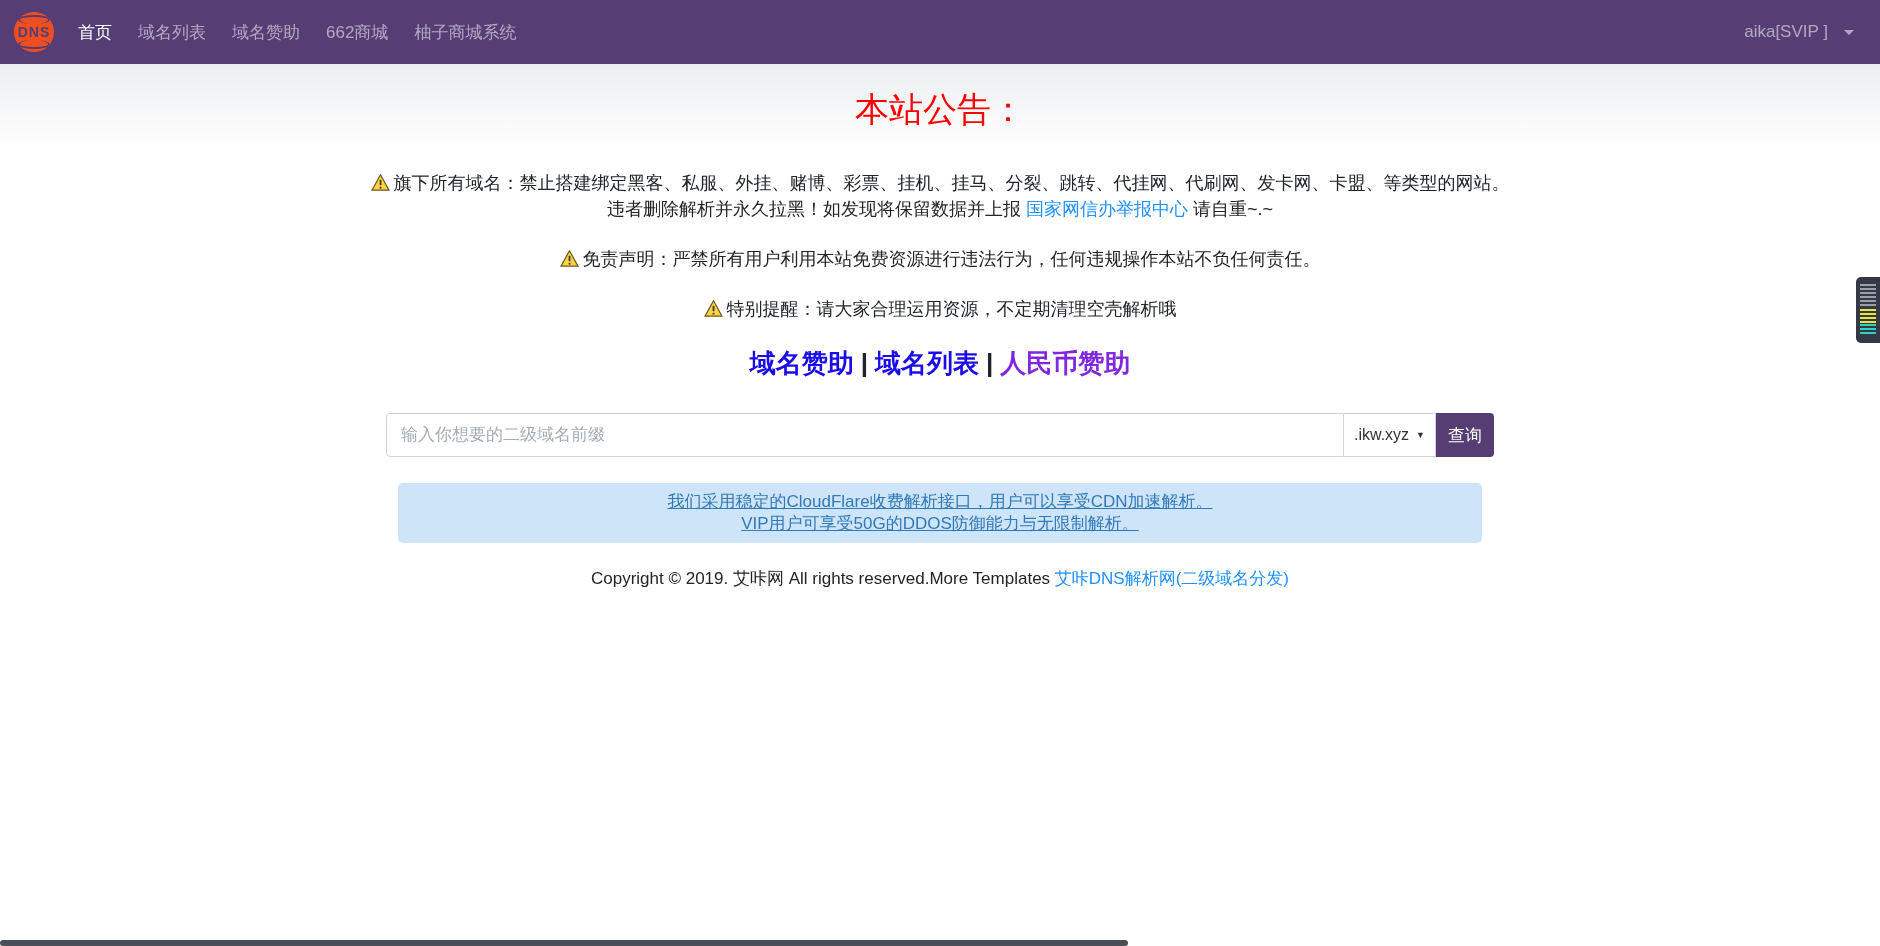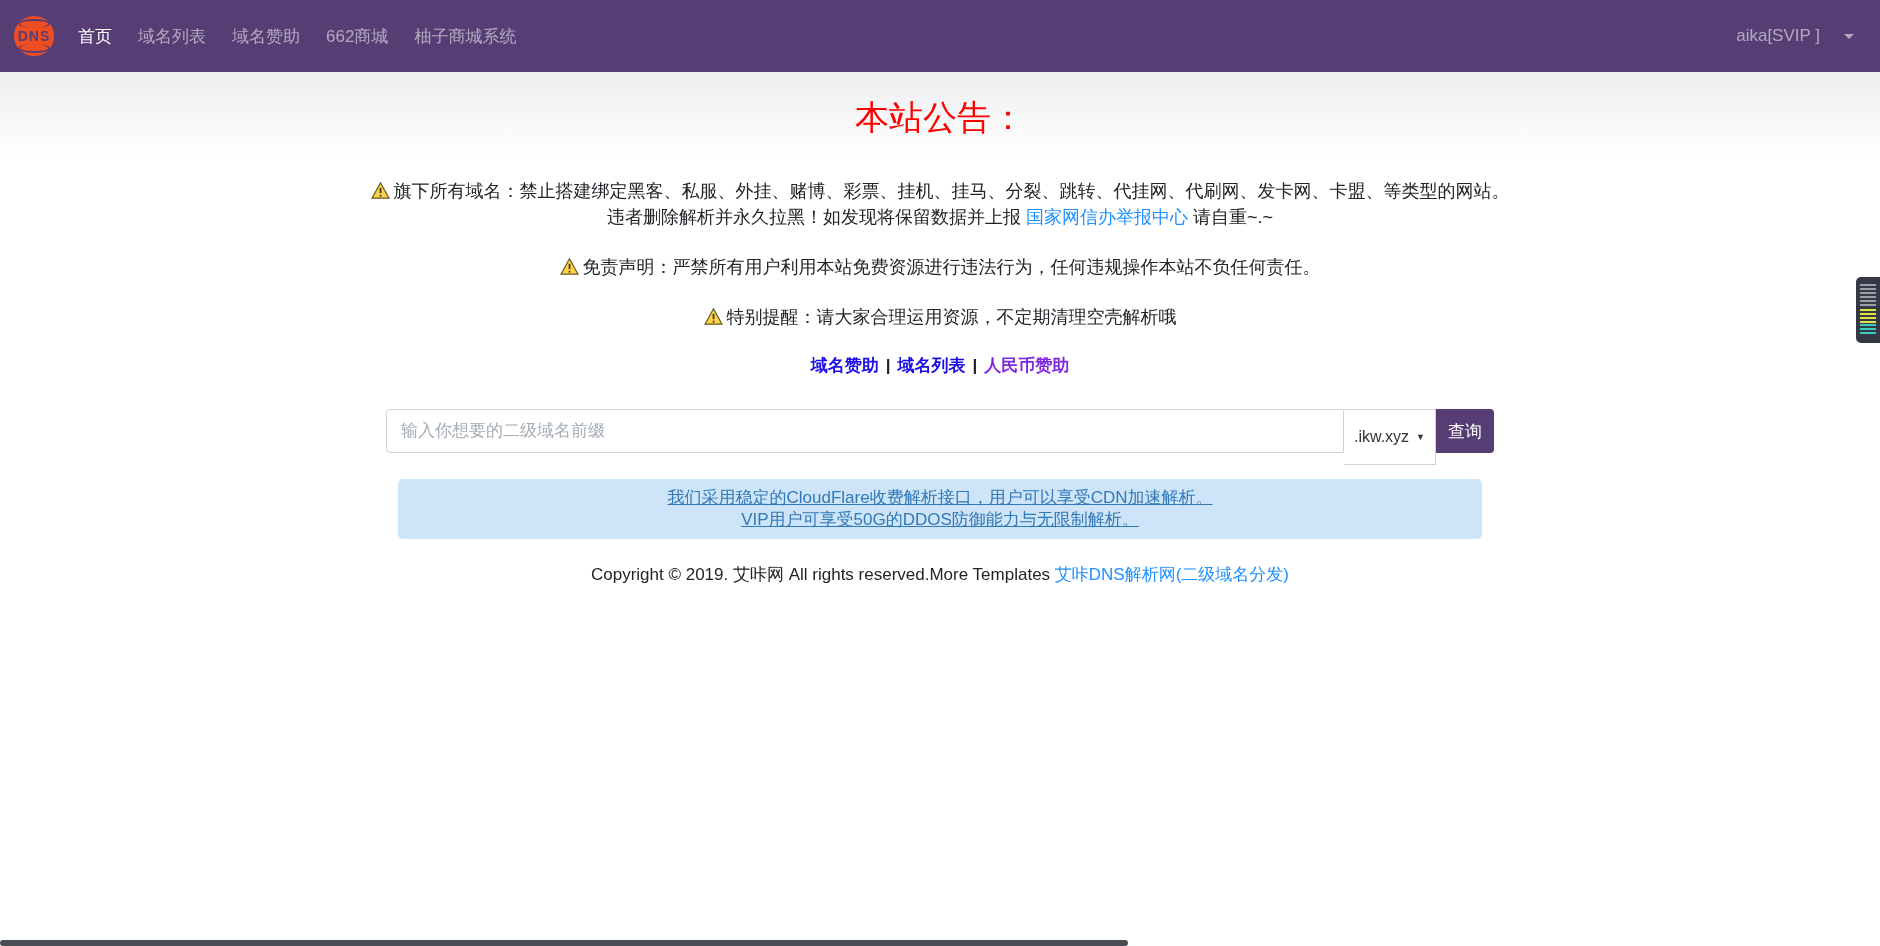--- a/index.html
+++ b/index.html
@@ -6,21 +6,21 @@
   html, body {
     margin: 0; padding: 0;
     width: 1880px; height: 946px;
     overflow: hidden;
     background: #ffffff;
     font-family: "Liberation Sans", "DejaVu Sans", sans-serif;
   }
 
   
   .navbar {
-    height: 72px;
+    height: 64px;
     background: #563d73;
     display: flex;
     align-items: center;
     padding: 0 26px 0 14px;
   }
   .brand { display: flex; align-items: center; margin-right: 14px; cursor: pointer; }
   .logo-circle {
     width: 40px; height: 40px;
     border-radius: 50%;
     background: #ef4e23;
@@ -47,21 +47,21 @@
     font-size: 17px;
     text-decoration: none;
     cursor: pointer;
     white-space: nowrap;
   }
   .nav-link.active { color: #ffffff; }
   .nav-user {
     margin-left: auto;
     color: rgba(255,255,255,0.55);
     font-size: 17px;
-    display: flex; align-items: center; gap: 24px;
+    display: flex; align-items: center; gap: 16px;
     cursor: pointer;
   }
   .caret {
     width: 0; height: 0;
     border-left: 5px solid transparent;
     border-right: 5px solid transparent;
     border-top: 5px solid rgba(255,255,255,0.55);
     display: inline-block;
   }
 
@@ -93,21 +93,21 @@
   .qq-notice {
     color: #ff8000;
     font-size: 23px;
     margin-top: 26px;
     font-weight: 400;
   }
   .qq-notice .warn-icon { vertical-align: -2px; margin-right: 6px; }
 
   .quick-links {
     margin-top: 24px;
-    font-size: 17px;
+    font-size: 26px;
     font-weight: bold;
   }
   .quick-links a { text-decoration: none; cursor: pointer; }
   .quick-links .lnk-blue { color: #1a0de8; }
   .quick-links .lnk-violet { color: #8227e0; }
   .quick-links .sep { color: #212529; margin: 0 7px; }
 
   
   .search-row {
     display: flex;
@@ -121,21 +121,21 @@
     border-radius: 4px 0 0 4px;
     padding: 0 14px;
     font-size: 17px;
     color: #495057;
     outline: none;
     font-family: inherit;
   }
   .search-input::placeholder { color: #a5adb5; }
   .suffix-select {
     width: 92px;
-    height: 56px;
+    height: 44px;
     border: 1px solid #ced4da;
     border-left: none;
     background: #ffffff;
     display: flex; align-items: center; justify-content: center;
     gap: 7px;
     font-size: 16px;
     color: #333333;
     cursor: pointer;
   }
   .select-caret { font-size: 9px; color: #333; }

